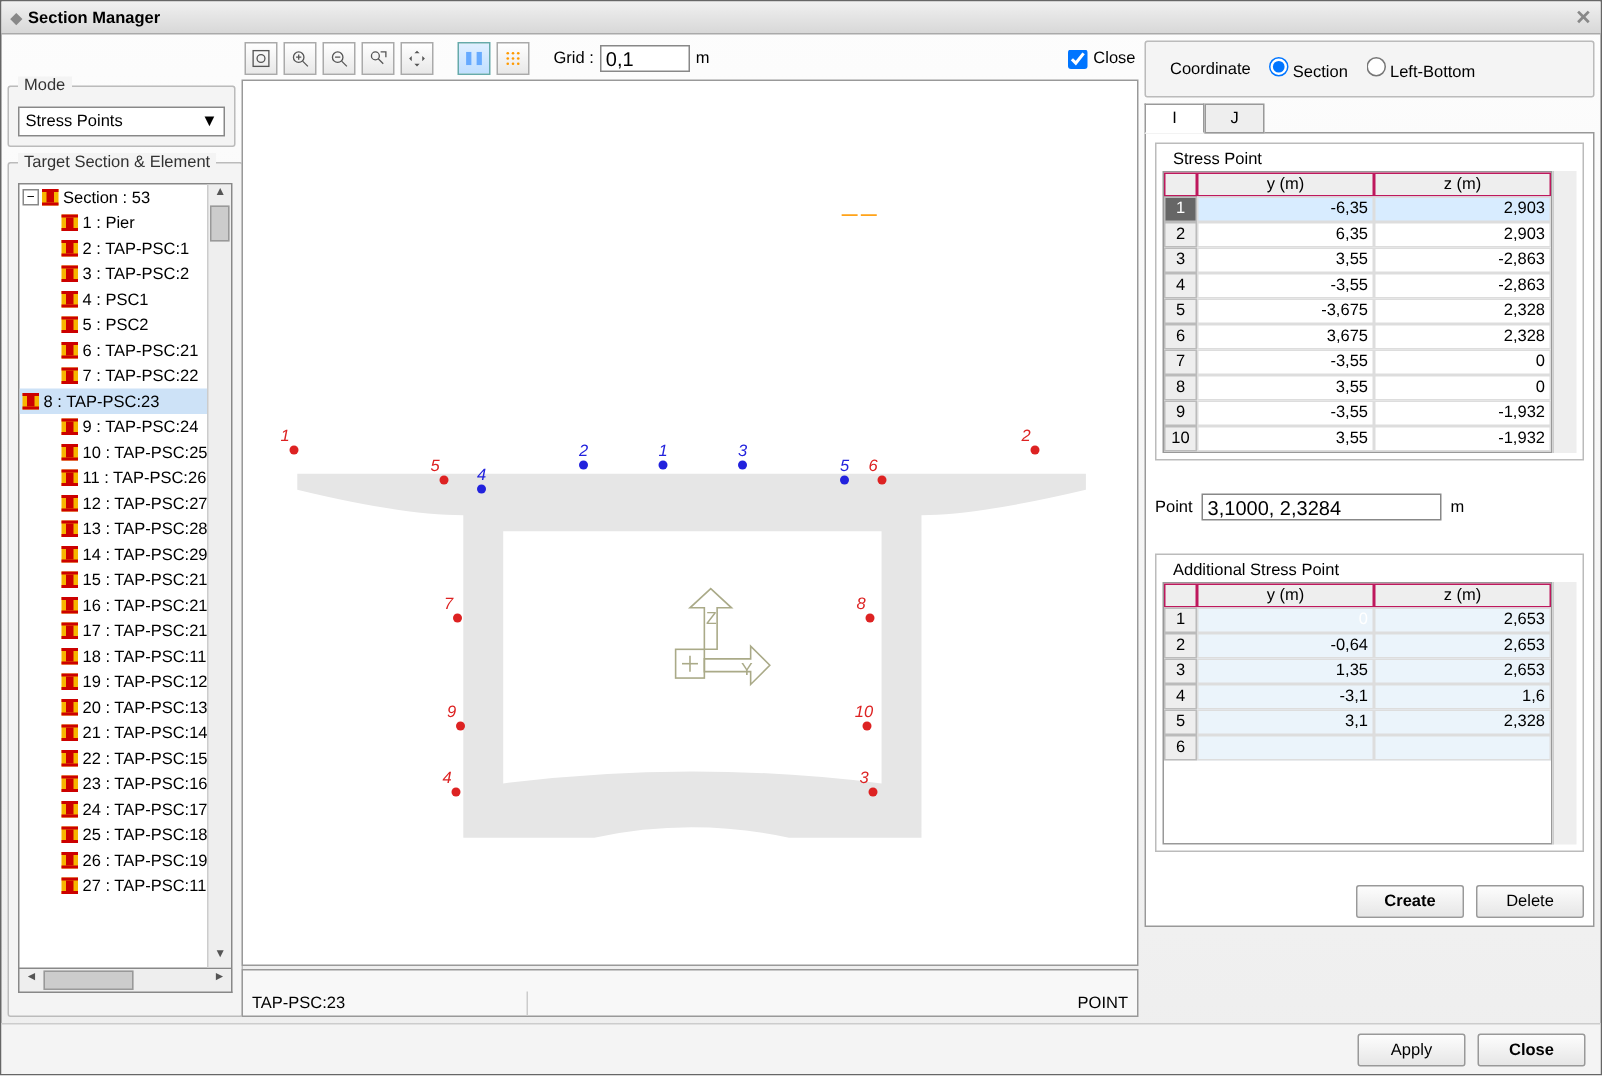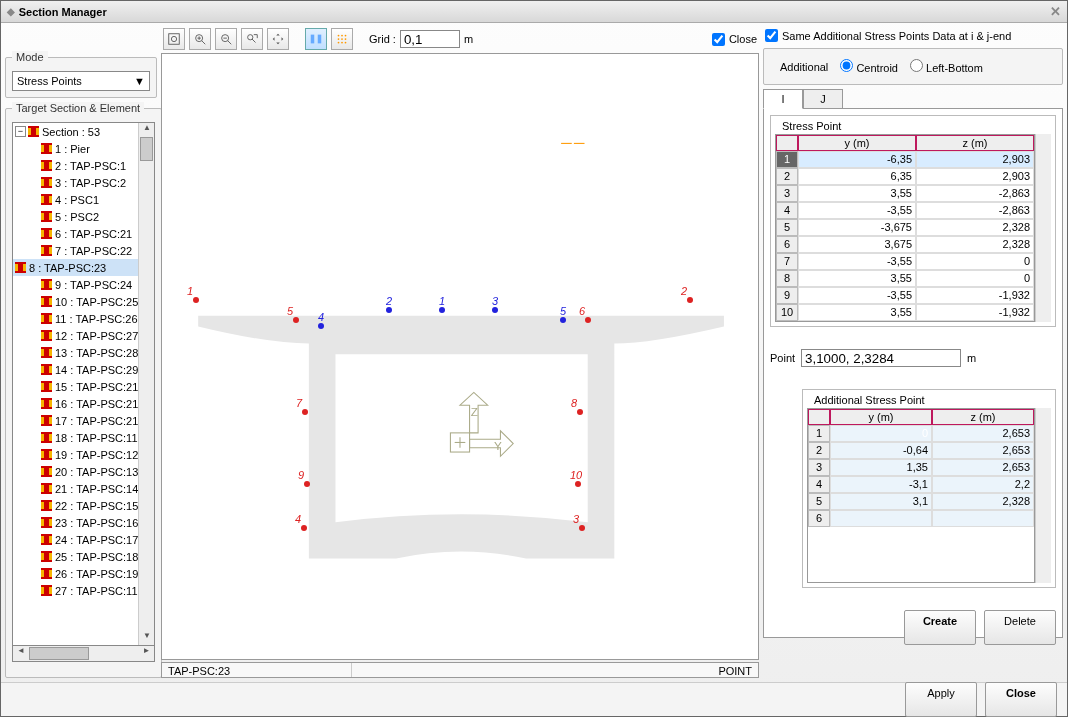--- a/index.html
+++ b/index.html
@@ -80,21 +80,21 @@
   }
   .tbtn {
     width:22px; height:22px; border:1px solid #aaa; background:linear-gradient(#fff,#e8e8e8);
     display:flex; align-items:center; justify-content:center; font-size:11px; color:#333;
   }
   .tbtn svg{width:14px;height:14px;}
   .tbtn.active{background:linear-gradient(#e0efff,#c0dfff); border-color:#6aa;}
   .grid-input{width:60px;height:18px;border:1px solid #888;background:#fff;padding:0 3px;}
   .canvas-wrap{flex:1; position:relative; border:1px solid #999; background:#fff;}
   .canvas{position:absolute; inset:0;}
-  .status{height:16px;display:flex;border:1px solid #999;background:#f8f8f8;}
+  .status{height:32px;display:flex;border:1px solid #999;background:#f8f8f8;align-items:flex-end;}
   .status>div{border-right:1px solid #ccc;padding:2px 6px;}
   .status>div:first-child{width:190px;}
   .status>div:nth-child(2){flex:1;}
   .status>div:last-child{width:120px;text-align:right;border-right:none;}
   .rightcol{width:300px; display:flex; flex-direction:column; gap:4px;}
   .checkline{display:flex;align-items:center;gap:4px;padding:2px;}
   .coord-row{display:flex;align-items:center;gap:12px;padding:4px 8px;}
   .tabs{display:flex;margin-bottom:-1px;}
   .tab{width:40px;height:20px;border:1px solid #999;background:#eee;text-align:center;line-height:18px;}
   .tab.active{background:#fff;border-bottom-color:#fff;}
@@ -111,21 +111,21 @@
   .grid-table .row.sel>div:not(.idx){background:#d8ecff;}
   .grid-table .row.selblue>div:nth-child(2){background:#2a5db0;color:#fff;}
   .grid-table .row.selblue>div:nth-child(3){background:#d8ecff;}
   .grid-table .row.altblue>div:not(.idx){background:#ebf4fb;}
   .scrollcol{width:16px;background:#eee;border-left:1px solid #ccc;}
   .table-wrap{display:flex;}
   .table-wrap>.grid-table{flex:1;}
   .point-row{display:flex;align-items:center;gap:6px;}
   .point-input{width:160px;height:18px;border:1px solid #888;background:#fff;padding:0 3px;}
   .btnrow{display:flex;justify-content:flex-end;gap:8px;}
-  .btn{width:72px;height:35px;border:1px solid #999;background:linear-gradient(#fdfdfd,#e6e6e6);text-align:center;line-height:20px;border-radius:2px;}
+  .btn{width:72px;height:22px;border:1px solid #999;background:linear-gradient(#fdfdfd,#e6e6e6);text-align:center;line-height:20px;border-radius:2px;}
   .btn.bold{font-weight:bold;}
   .footer{height:34px;display:flex;justify-content:flex-end;align-items:center;gap:8px;padding:0 10px;border-top:1px solid #ccc;background:#f4f4f4;}
   input[type=radio],input[type=checkbox]{margin:0;}
   .pt{position:absolute;width:6px;height:6px;border-radius:50%;transform:translate(-50%,-50%);}
   .pt.red{background:#d22;}
   .pt.blue{background:#22d;}
   .ptlabel{position:absolute;font-style:italic;font-size:11px;transform:translate(-50%,-50%);}
   .ptlabel.red{color:#d22;}
   .ptlabel.blue{color:#22d;}
 </style>
@@ -373,28 +373,24 @@
             <div class="ptlabel blue" style="left:401px;top:257px;">5</div>
           </div>
       </div>
       <div class="status">
         <div>TAP-PSC:23</div>
         <div>POINT</div>
       </div>
     </div>
 
     <div class="rightcol">
-      <div class="checkline">
-        <input type="checkbox" id="samep" checked="" style="">
-        <label for="samep">Same Additional Stress Points Data at i &amp; j-end</label>
-      </div>
       <fieldset style="padding:6px 8px;">
         <div class="coord-row">
-          <span>Additional</span>
-          <label><input type="radio" name="coord" checked="" style=""> <span>Centroid</span></label>
+          <span>Coordinate</span>
+          <label><input type="radio" name="coord" checked="" style=""> <span>Section</span></label>
           <label><input type="radio" name="coord" style=""> <span>Left-Bottom</span></label>
         </div>
       </fieldset>
       <div>
         <div class="tabs">
           <div class="tab active">I</div>
           <div class="tab">J</div>
         </div>
         <div class="tab-body">
           <div class="subfieldset">
@@ -458,21 +454,21 @@
                   </div>
                 </div>
               <div class="scrollcol"></div>
             </div>
           </div>
           <div class="point-row">
             <span>Point</span>
             <input class="point-input" value="3,1000, 2,3284" style="">
             <span>m</span>
           </div>
-          <div class="subfieldset" style="flex:1;margin-left:32px;">
+          <div class="subfieldset" style="flex:1;">
             <div class="legend">Additional Stress Point</div>
             <div class="table-wrap" style="height:175px;">
               <div class="grid-table" id="asp-table">
                   <div class="hdr">
                     <div style="width:22px;"></div>
                     <div style="flex:1;">y (m)</div>
                     <div style="flex:1;">z (m)</div>
                   </div>
                   <div class="row selblue altblue">
                     <div class="idx">1</div>
@@ -485,21 +481,21 @@
                     <div style="flex:1;">2,653</div>
                   </div>
                   <div class="row altblue">
                     <div class="idx">3</div>
                     <div style="flex:1;">1,35</div>
                     <div style="flex:1;">2,653</div>
                   </div>
                   <div class="row altblue">
                     <div class="idx">4</div>
                     <div style="flex:1;">-3,1</div>
-                    <div style="flex:1;">2,2</div>
+                    <div style="flex:1;">1,6</div>
                   </div>
                   <div class="row altblue">
                     <div class="idx">5</div>
                     <div style="flex:1;">3,1</div>
                     <div style="flex:1;">2,328</div>
                   </div>
                   <div class="row altblue">
                     <div class="idx">6</div>
                     <div style="flex:1;"></div>
                     <div style="flex:1;"></div>

